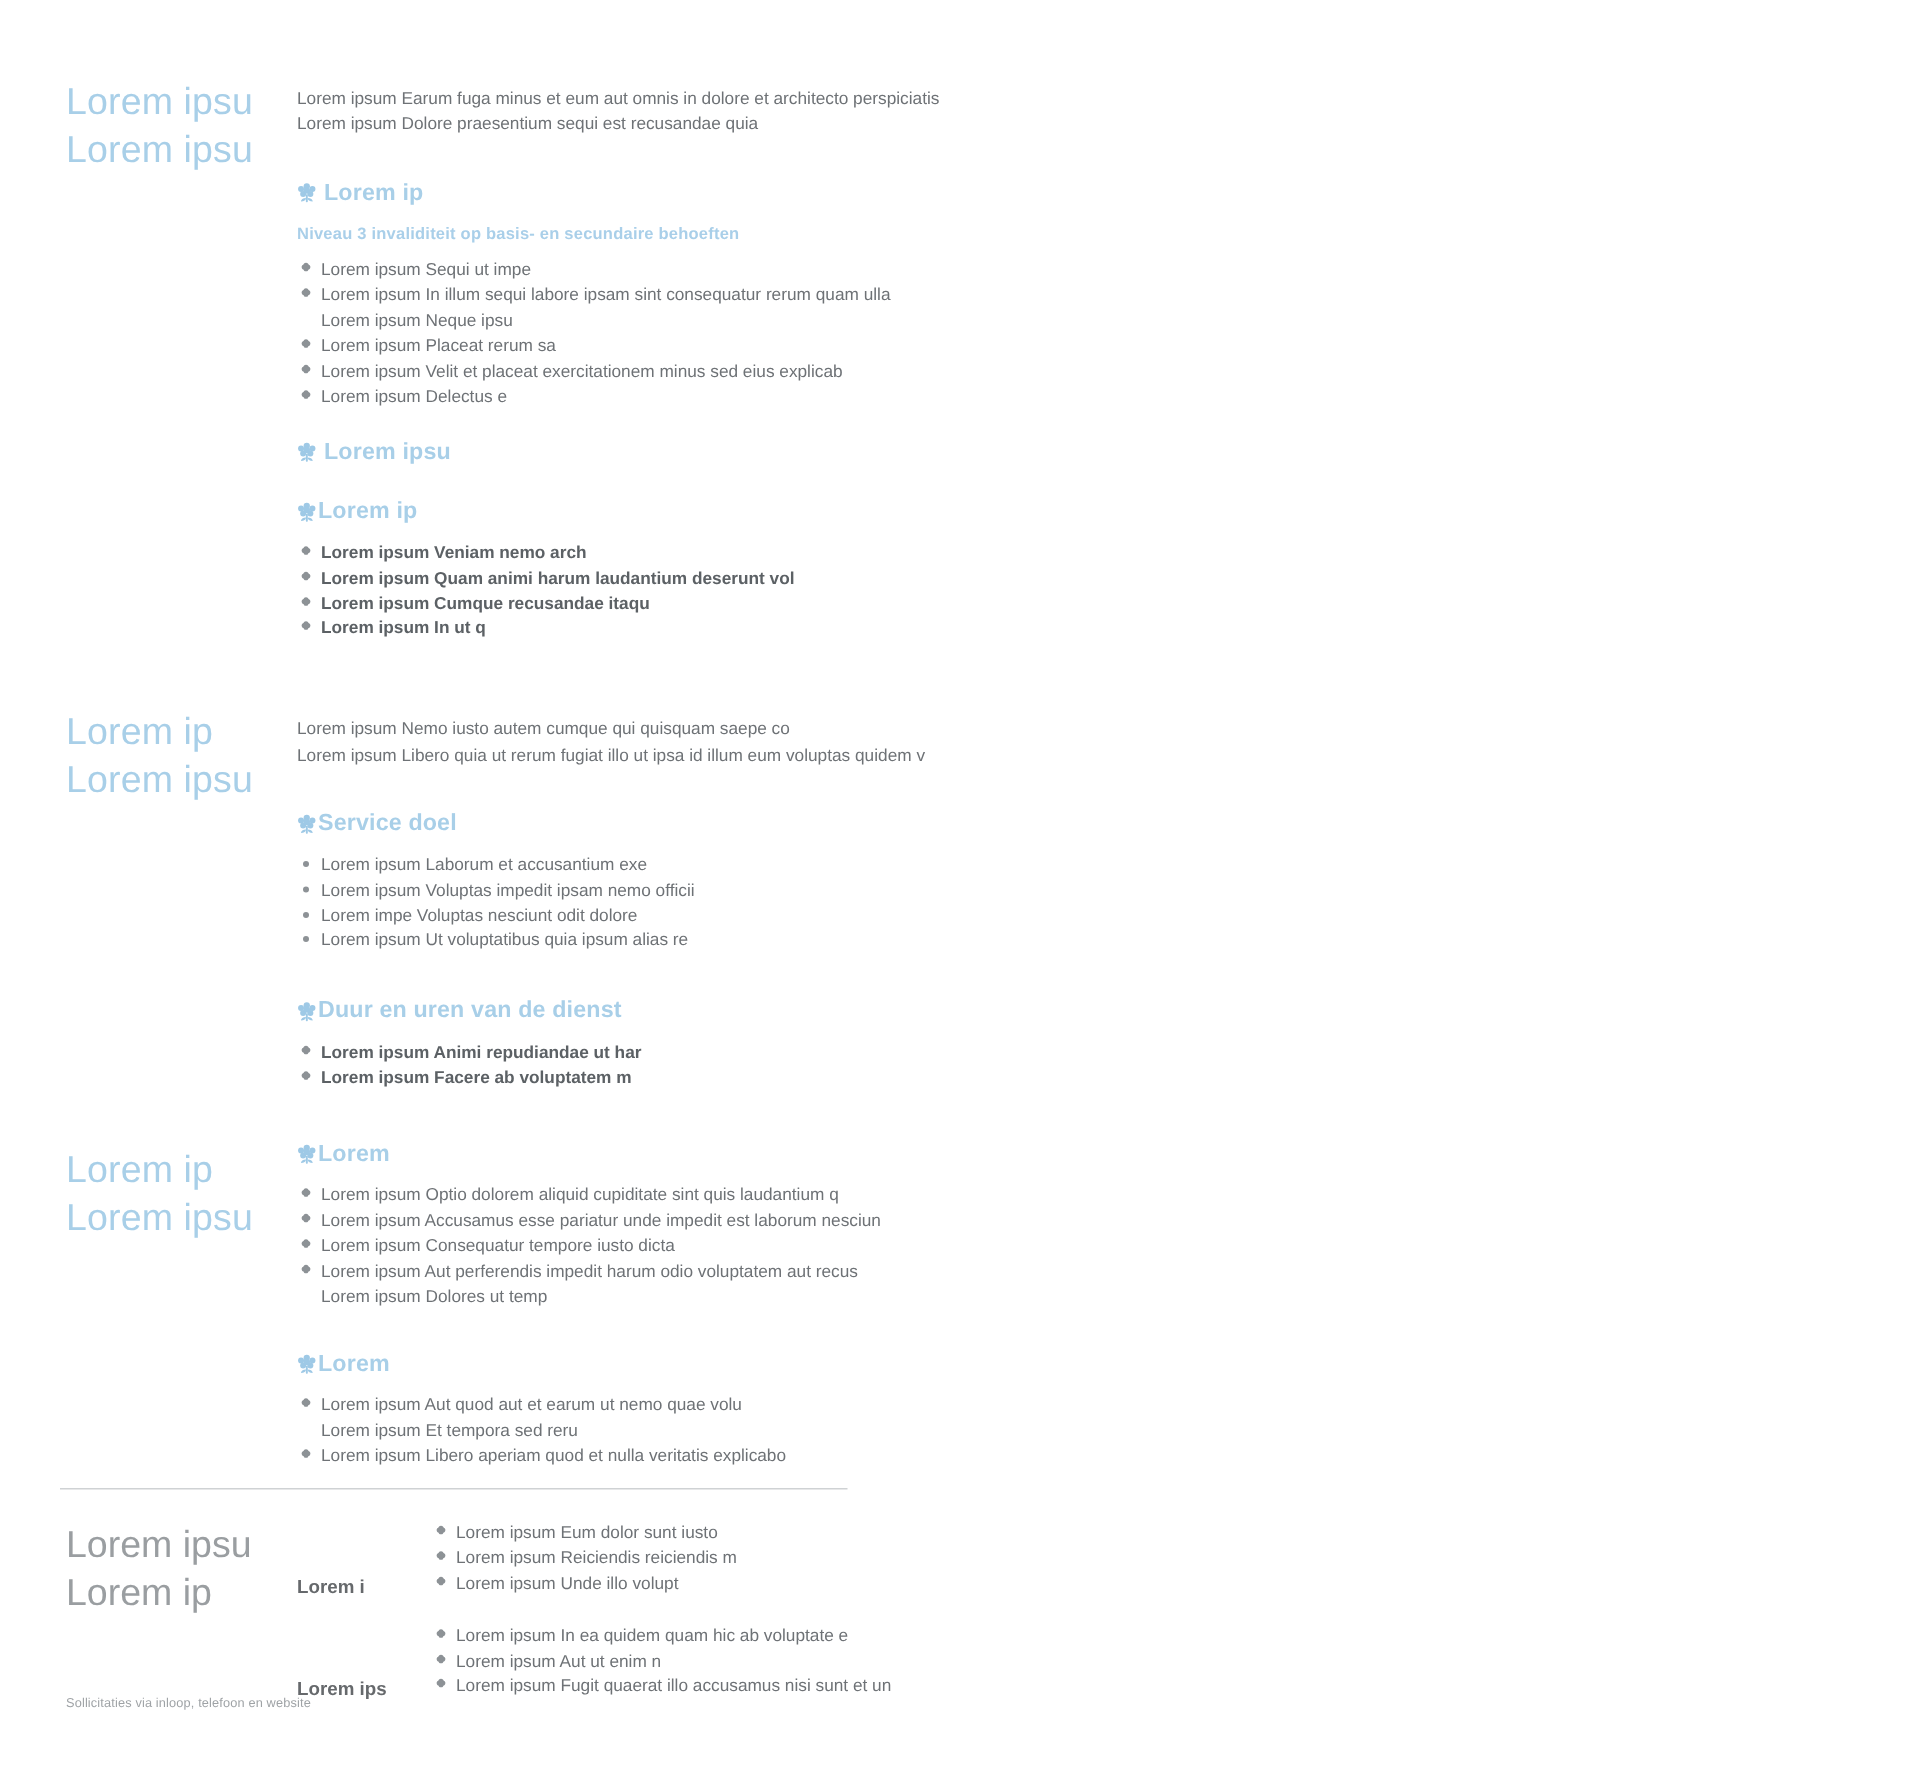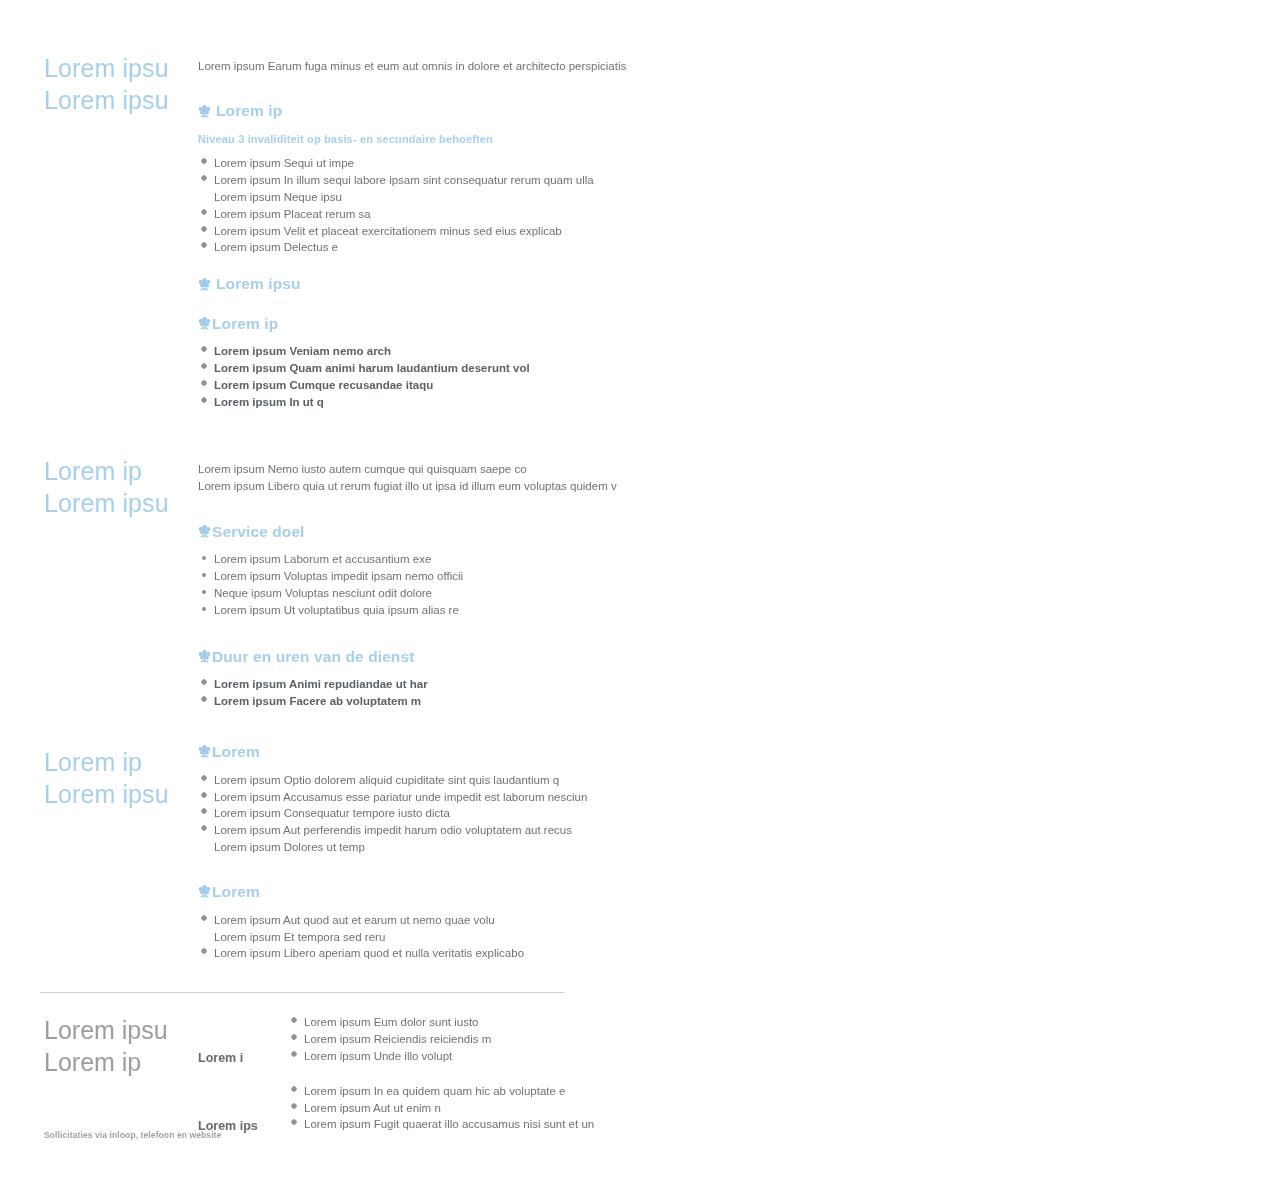--- a/index.html
+++ b/index.html
@@ -178,21 +178,21 @@
   }
   .foot-list {
     flex: 1 1 auto;
   }
   .foot-list li { font-size: 11px; line-height: 1.54; }
   .note {
     position: absolute;
     left: 44px;
     top: 1130px;
     font-size: 8.5px;
-    font-weight: bold;
+    font-weight: normal;
     color: #9fa3a6;
     letter-spacing: 0.1px;
   }
   .sp-10 { height: 10px; }
   .sp-12 { height: 12px; }
   .sp-20 { height: 20px; }
   .sp-24 { height: 24px; }
   .sp-28 { height: 28px; }
   .sp-30 { height: 30px; }
 </style>
@@ -205,20 +205,21 @@
     <div class="col-left">
       <div class="sect-title">
         <span>Lorem ipsu</span>
         <span class="l2">Lorem ipsu</span>
       </div>
     </div>
     <div class="col-right">
 
       <div class="intro" style="margin-top:6px;">
         <div>Lorem ipsum Earum fuga minus et eum aut omnis in dolore et architecto perspiciatis</div>
+        <div>Lorem ipsum Dolore praesentium sequi est recusandae quia</div>
       </div>
 
       <div class="sp-28"></div>
 
       <div class="blue-head gap">
         <span class="flower">
           <svg width="13" height="15" viewBox="0 0 13 15" xmlns="http://www.w3.org/2000/svg">
             <g fill="#9ec9e6">
               <circle cx="6.5" cy="3.2" r="2.1"></circle>
               <circle cx="2.7" cy="5.0" r="2.0"></circle>
@@ -334,21 +335,21 @@
           </svg>
         </span>
         <span>Service doel</span>
       </div>
 
       <div class="sp-12"></div>
 
       <ul class="bl dotbul">
         <li>Lorem ipsum Laborum et accusantium exe</li>
         <li>Lorem ipsum Voluptas impedit ipsam nemo officii</li>
-        <li>Neque ipsum Voluptas nesciunt odit dolore</li>
+        <li>Lorem impe Voluptas nesciunt odit dolore</li>
         <li>Lorem ipsum Ut voluptatibus quia ipsum alias re</li>
       </ul>
 
       <div class="sp-30"></div>
 
       <div class="blue-head">
         <span class="flower">
           <svg width="13" height="15" viewBox="0 0 13 15" xmlns="http://www.w3.org/2000/svg">
             <g fill="#9ec9e6">
               <circle cx="6.5" cy="3.2" r="2.1"></circle>

